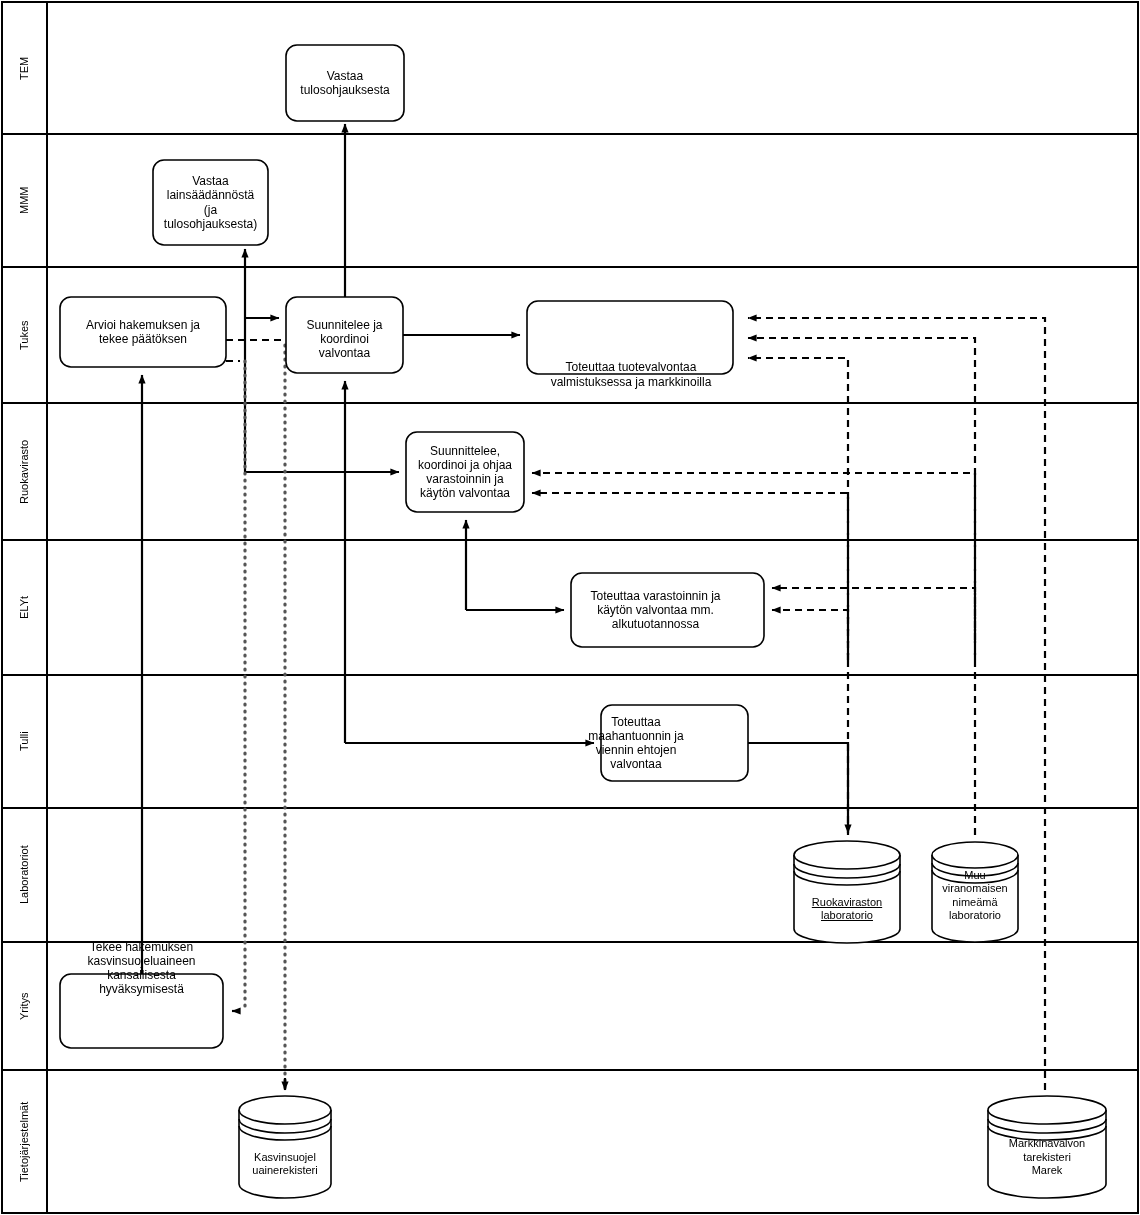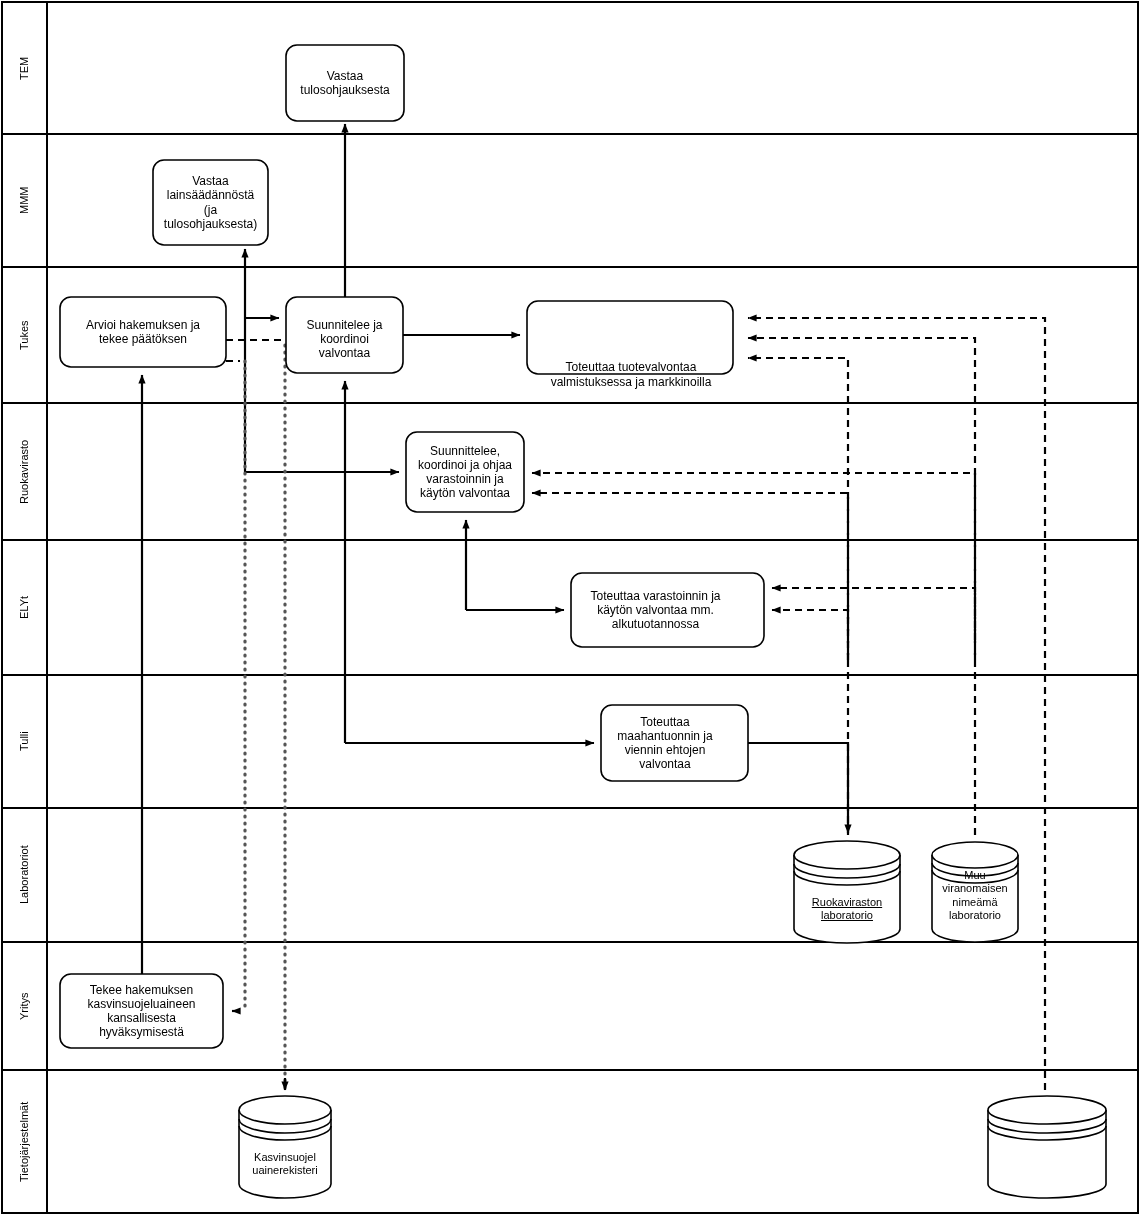--- a/index.html
+++ b/index.html
@@ -159,20 +159,21 @@
   <div class="lane-label" style="left:2px;top:942px;height:128px;">Yritys</div>
   <div class="lane-label" style="left:2px;top:1070px;height:143px;">Tietojärjestelmät</div>
 
   <div class="node-label" style="left:286px;top:45px;width:118px;height:76px;">Vastaa<br>tulosohjauksesta</div>
   <div class="node-label" style="left:153px;top:160px;width:115px;height:85px;">Vastaa<br>lainsäädännöstä<br>(ja<br>tulosohjauksesta)</div>
   <div class="node-label" style="left:60px;top:297px;width:166px;height:70px;">Arvioi hakemuksen ja<br>tekee päätöksen</div>
   <div class="node-label" style="left:286px;top:297px;width:117px;height:84px;border-radius:25px;">Suunnitelee ja<br>koordinoi<br>valvontaa</div>
   <div class="node-label" style="left:528px;top:301px;width:206px;height:73px;margin-top:37px;">Toteuttaa tuotevalvontaa<br>valmistuksessa ja markkinoilla</div>
   <div class="node-label" style="left:404px;top:432px;width:122px;height:80px;">Suunnittelee,<br>koordinoi ja ohjaa<br>varastoinnin ja<br>käytön valvontaa</div>
   <div class="node-label" style="left:559px;top:573px;width:193px;height:74px;">Toteuttaa varastoinnin ja<br>käytön valvontaa mm.<br>alkutuotannossa</div>
-  <div class="node-label" style="left:601px;top:705px;width:128px;height:76px;">Toteuttaa<br>maahantuonnin ja<br>viennin ehtojen<br>valvontaa</div>
-  <div class="node-label" style="left:60px;top:974px;width:163px;height:74px;">Tekee hakemuksen<br>kasvinsuojeluaineen<br>kansallisesta<br>hyväksymisestä</div>
+  <div class="node-label" style="left:572px;top:705px;width:128px;height:76px;">Toteuttaa<br>maahantuonnin ja<br>viennin ehtojen<br>valvontaa</div>
+  <div class="node-label" style="left:60px;top:931px;width:163px;height:74px;">Tekee hakemuksen<br>kasvinsuojeluaineen<br>kansallisesta<br>hyväksymisestä</div>
 
   <div class="db-label" style="left:794px;top:860px;width:106px;height:62px;text-decoration:underline;">Ruokaviraston<br>laboratorio</div>
   <div class="db-label" style="left:930px;top:865px;width:90px;height:57px;">Muu<br>viranomaisen<br>nimeämä<br>laboratorio</div>
   <div class="db-label" style="left:237px;top:1115px;width:96px;height:62px;">Kasvinsuojel<br>uainerekisteri</div>
+  <div class="db-label" style="left:988px;top:1118px;width:118px;height:59px;">Markkinavalvon<br>tarekisteri<br>Marek</div>
 
 </div>
 
 </body></html>

